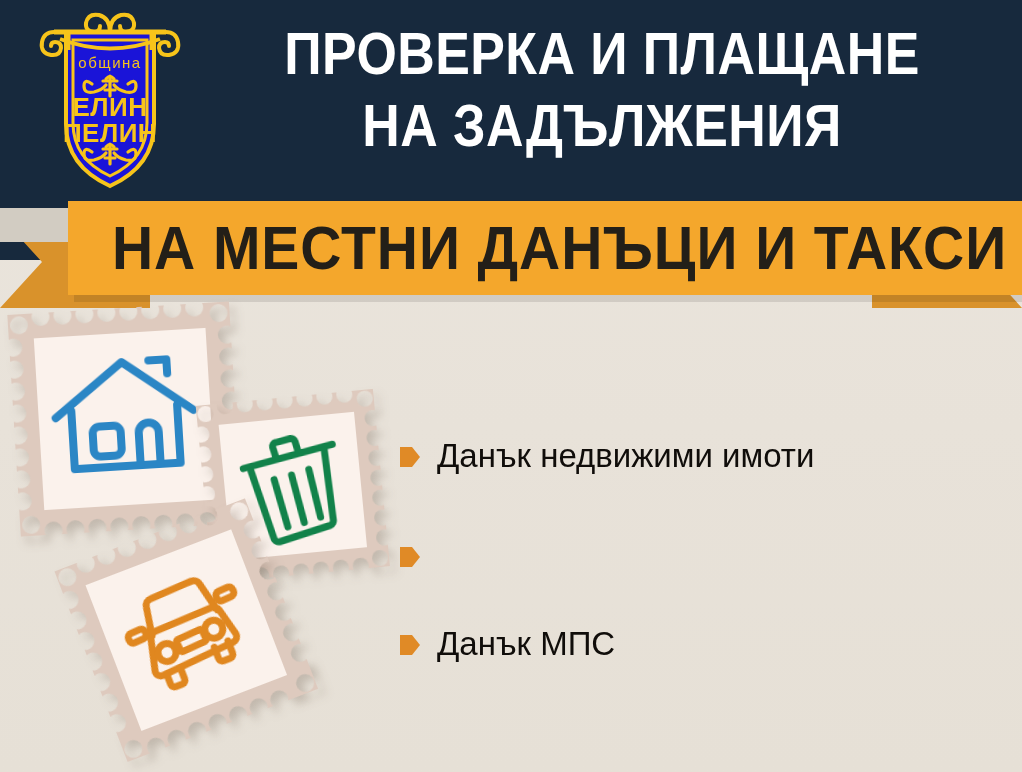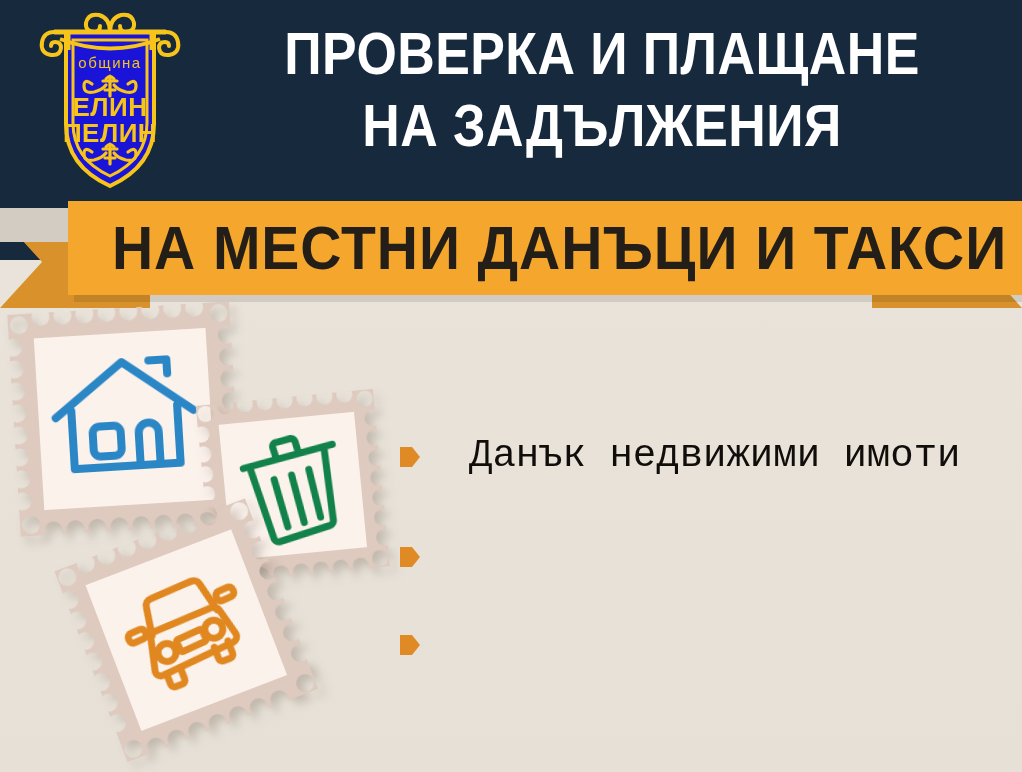--- a/index.html
+++ b/index.html
@@ -156,26 +156,25 @@
 
   .bullet {
     flex: 0 0 auto;
     width: 20px;
     height: 22px;
     margin-top: 14px;
     margin-right: 17px;
   }
 
   .list-label {
-    font-family: Liberation Mono, monospace;
-    font-size: 39px;
+    font-family: Liberation Sans, sans-serif;
+    font-size: 33px;
     line-height: 48px;
     color: #100d0a;
     white-space: nowrap;
-    margin-left: 32px;
   }
 </style>
 </head>
 <body>
 
 <div id="poster">
 
   <div class="header">
 
     <div class="crest">
@@ -419,16 +418,17 @@
         </svg>
       </span>
     </div>
 
     <div class="list-item">
       <span class="bullet">
         <svg width="20" height="22" viewBox="0 0 20 22" aria-hidden="true">
           <path d="M0 1 H12 L20 11 L12 21 H0 Z" fill="#e08a26"></path>
         </svg>
       </span>
+      <span class="list-label">Данък МПС</span>
     </div>
   </div>
 
 </div>
 
 </body></html>

